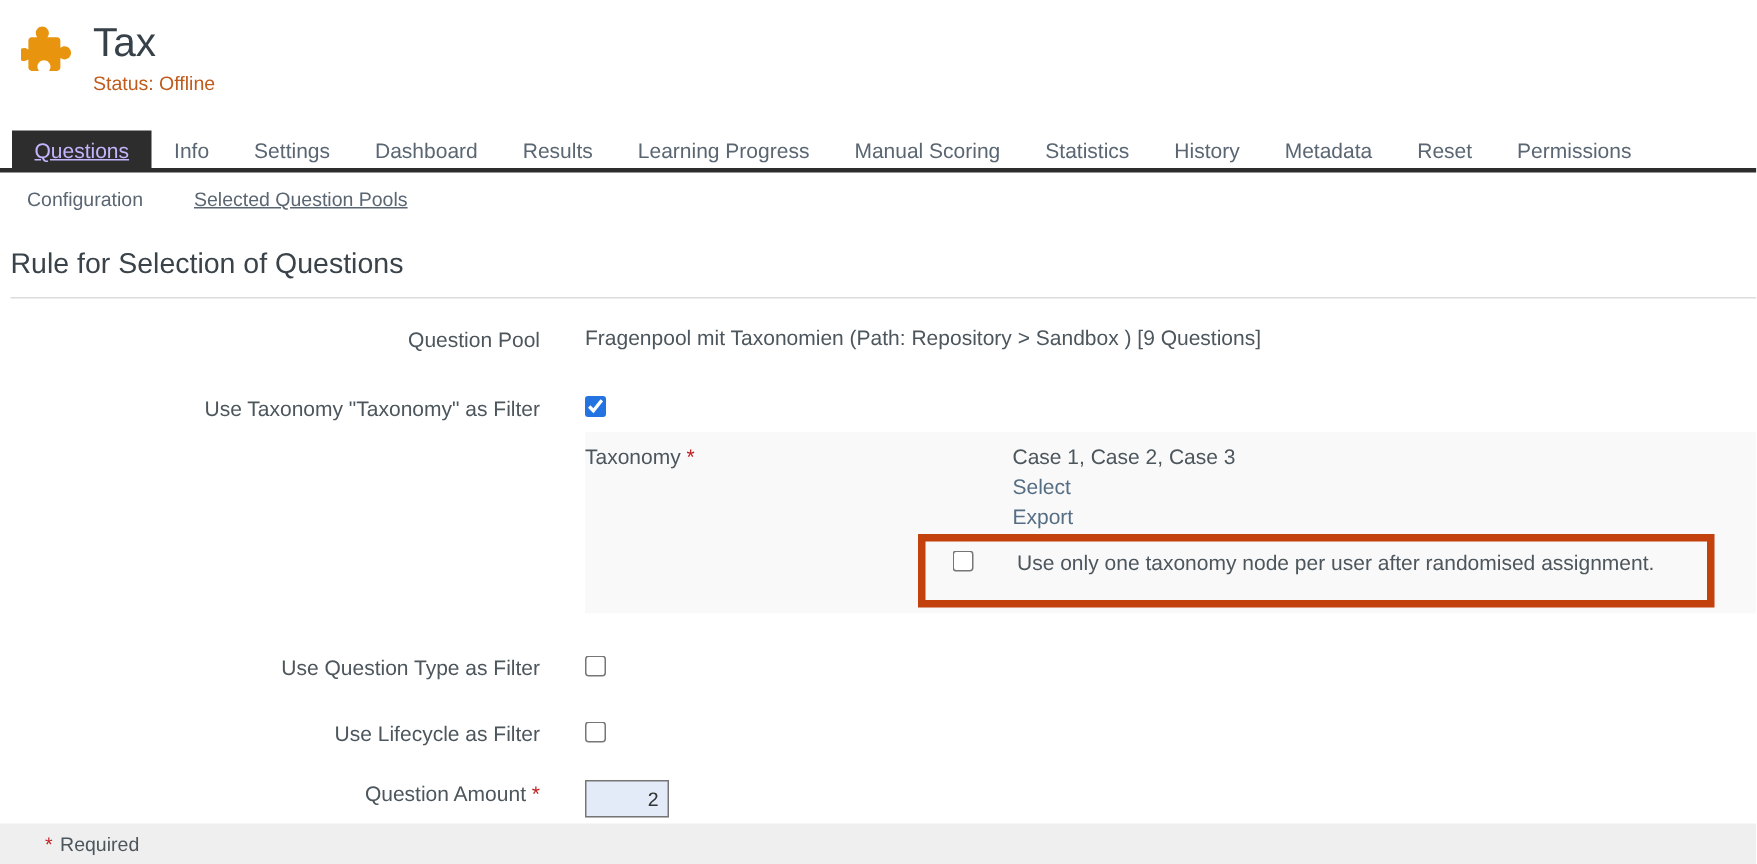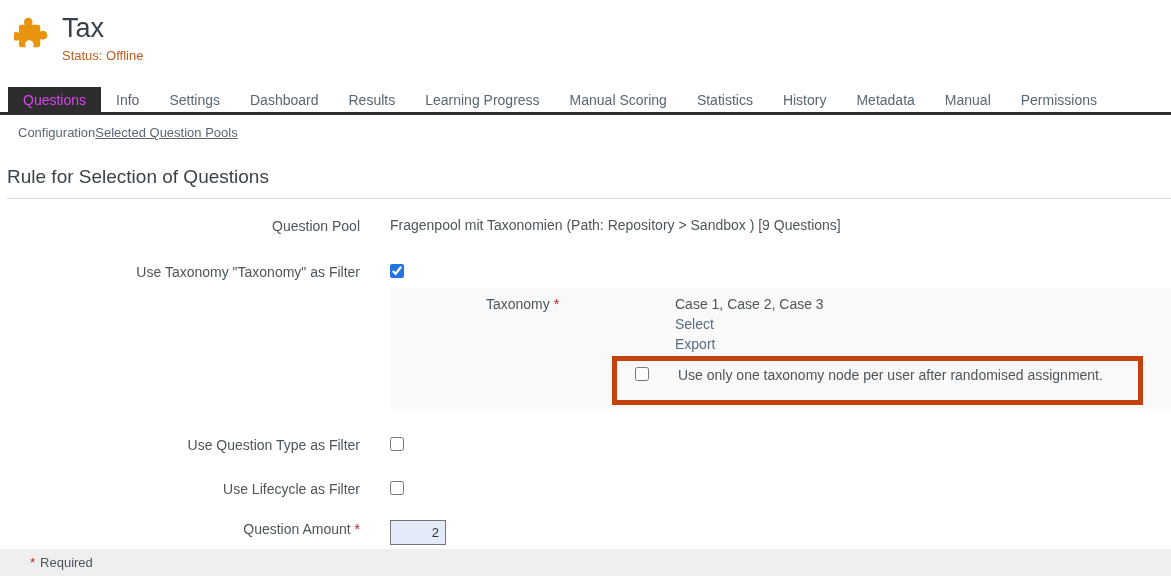--- a/index.html
+++ b/index.html
@@ -10,24 +10,24 @@
   
   .header { display:flex; align-items:flex-start; gap:13px; padding:13px 0 0 14px; }
   .app-icon { width:35px; height:35px; flex:0 0 auto; margin-top:2px; }
   .title { font-size:27px; color:#374149; line-height:1.15; font-weight:400; }
   .status { font-size:13px; color:#bf5b1d; margin-top:4px; }
 
   
   .tabbar { display:flex; align-items:flex-end; margin-top:24px; padding-left:8px;
             border-bottom:3px solid #2d2d2d; }
   .tab { font-size:14px; color:#5a6672; padding:5px 15px 4px; white-space:nowrap; cursor:pointer; }
-  .tab.active { background:#2d2d2d; color:#d946ef; }
+  .tab.active { background:#2d2d2d; color:#c4b5fd;text-decoration:underline; }
 
   
-  .subtabs { display:flex; padding:10px 0 0 18px; font-size:13px; color:#5a6672; }
+  .subtabs { display:flex; gap:34px; padding:10px 0 0 18px; font-size:13px; color:#5a6672; }
   .subtab { cursor:pointer; }
   .subtab.active { text-decoration:underline; }
 
   
   .heading { margin:26px 0 0 7px; font-size:19px; font-weight:400; color:#3a4349; }
   .rule { border:0; border-top:1px solid #dcdcdc; margin:10px 0 0 7px; }
 
   
   .form { margin-top:18px; font-size:14px; color:#4c565c; }
   .frow { display:grid; grid-template-columns:360px 1fr; column-gap:30px; align-items:start; }
@@ -35,21 +35,21 @@
   .val { line-height:17px; }
   .req { color:#bf2222; }
   input[type="checkbox"] { width:14px; height:14px; accent-color:#2374e1; margin:1px 0 0 0; }
 
   .row-pool { margin-bottom:28px; }
   .row-taxfilter { margin-bottom:0; }
 
   
   .taxpanel { grid-column:2; background:#f9f9f9; margin-top:6px; padding:6px 0 4px; }
   .taxrow { display:grid; grid-template-columns:265px 1fr; column-gap:20px; align-items:start; }
-  .taxlbl { text-align:center; line-height:20px; }
+  .taxlbl { text-align:left; line-height:20px; }
   .taxline { line-height:20px; }
   .link { color:#566e84; cursor:pointer; width:max-content; }
 
   .highlight { margin:2px 28px 0 222px; border:5px solid #c2410c; display:flex; gap:29px;
                align-items:flex-start; padding:5px 10px 16px 18px; background:transparent; }
   .highlight .optlabel { line-height:17px; padding-top:1px; }
 
   .row-lifecycle { margin-top:25px; }
   .row-qtype { margin-top:27px; }
   .row-amount { margin-top:21px; }
@@ -82,21 +82,21 @@
     <div class="tab active">Questions</div>
     <div class="tab">Info</div>
     <div class="tab">Settings</div>
     <div class="tab">Dashboard</div>
     <div class="tab">Results</div>
     <div class="tab">Learning Progress</div>
     <div class="tab">Manual Scoring</div>
     <div class="tab">Statistics</div>
     <div class="tab">History</div>
     <div class="tab">Metadata</div>
-    <div class="tab">Manual</div>
+    <div class="tab">Reset</div>
     <div class="tab">Permissions</div>
   </div>
 
   <div class="subtabs">
     <div class="subtab">Configuration</div>
     <div class="subtab active">Selected Question Pools</div>
   </div>
 
   <div class="heading">Rule for Selection of Questions</div>
   <hr class="rule">

